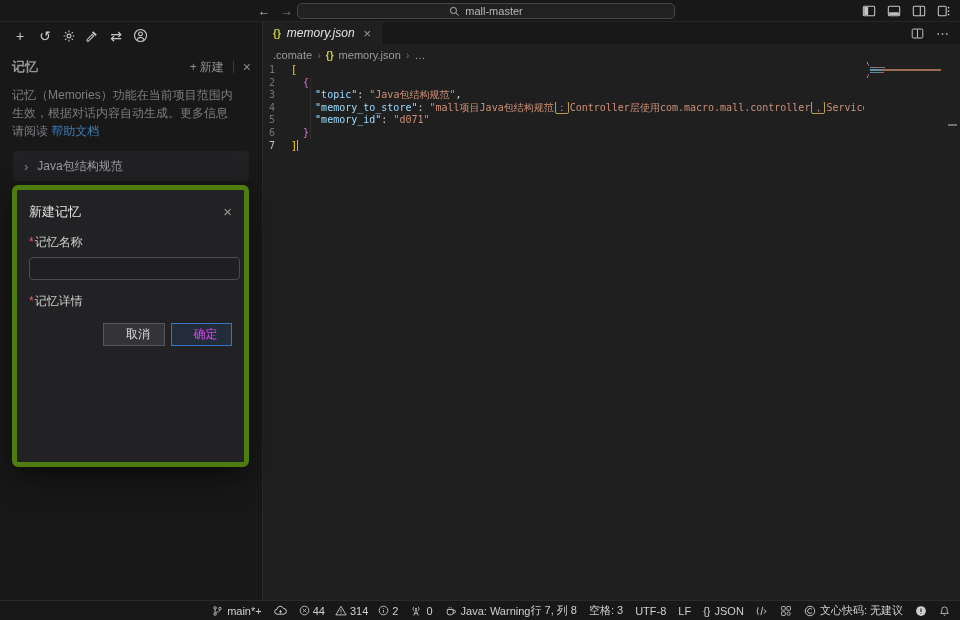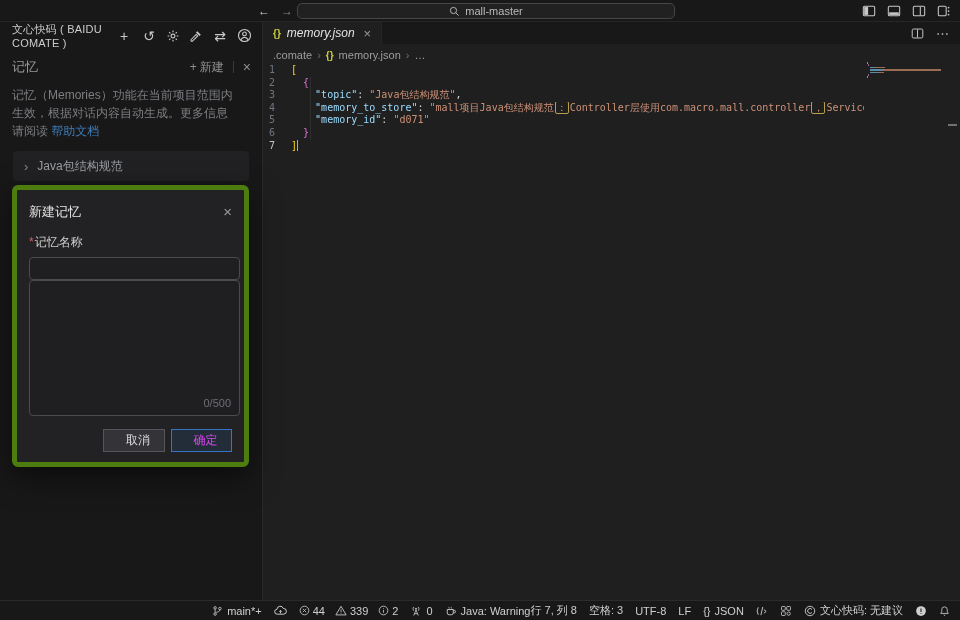--- a/index.html
+++ b/index.html
@@ -21,21 +21,21 @@
   .layout-icons svg { display:block; }
 
   
   .sidebar { position:absolute; left:0; top:22px; width:261px; height:578px;
     background:#181818; }
   .sb-head { height:27px; display:flex; align-items:center; padding:0 9px 0 12px; }
   .sb-title { font-size:11px; color:#cccccc; flex:1; letter-spacing:.2px; }
   .sb-icons { display:flex; align-items:center; gap:9px; color:#c8c8c8; }
   .sb-icons .uicon { font-size:14px; line-height:16px; width:16px; text-align:center; cursor:pointer; }
   .view-head { display:flex; align-items:center; padding:0 10px 0 12px; height:24px; margin-top:6px; }
-  .view-title { font-weight:normal; font-size:13px; color:#989898; flex:1; }
+  .view-title { font-weight:bold; font-size:13px; color:#989898; flex:1; }
   .new-btn { color:#8e8e8e; font-size:12px; display:flex; gap:3px; align-items:center; cursor:pointer; }
   .vh-sep { width:1px; height:12px; background:#3a3a3a; margin:0 9px; }
   .vh-close { color:#8e8e8e; font-size:14px; cursor:pointer; }
   .view-desc { padding:7px 23px 0 12px; font-size:12px; line-height:18px; color:#7c7e82; }
   .desc-link { color:#3f7cb8; cursor:pointer; }
   .tree-card { margin:11px 12px 0 13px; background:#212123; border-radius:4px; height:30px;
     display:flex; align-items:center; padding:0 11px; gap:9px; color:#9a9da1;
     font-size:12px; cursor:pointer; }
   .chev { color:#85878a; font-size:13px; }
 
@@ -141,21 +141,20 @@
         <rect x="1.5" y="2.5" width="9" height="11" rx="1.5" fill="none" stroke="#c6c6c6" stroke-width="1.2"></rect>
         <circle cx="13.2" cy="4" r="1" fill="#c6c6c6"></circle>
         <circle cx="13.2" cy="8" r="1" fill="#c6c6c6"></circle>
         <circle cx="13.2" cy="12" r="1" fill="#c6c6c6"></circle>
       </svg>
   </div>
 </div>
 
 <div class="sidebar">
   <div class="sb-head">
-    <span class="sb-title">文心快码 ( BAIDU COMATE )</span>
     <div class="sb-icons">
       <span class="uicon">+</span>
       <span class="uicon">↺</span>
       <svg class="icn" width="14" height="14" viewBox="0 0 16 16">
           <circle cx="8" cy="8" r="2.2" fill="none" stroke="#c8c8c8" stroke-width="1.3"></circle>
           <path d="M8 1.8v2M8 12.2v2M1.8 8h2M12.2 8h2M3.6 3.6l1.4 1.4M11 11l1.4 1.4M12.4 3.6L11 5M5 11l-1.4 1.4" stroke="#c8c8c8" stroke-width="1.3"></path>
         </svg>
       <svg class="icn" width="14" height="14" viewBox="0 0 16 16">
           <path d="M9.5 2.5l4 4-1.6 1.6-4-4z" fill="#c8c8c8"></path>
           <path d="M8.3 6.2L2.5 12a1.2 1.2 0 0 0 1.7 1.7l5.8-5.8z" fill="none" stroke="#c8c8c8" stroke-width="1.2"></path>
@@ -191,23 +190,22 @@
 
 <div class="dialog">
   <div class="dlg-head">
     <span class="dlg-title">新建记忆</span>
     <span class="dlg-close">×</span>
   </div>
   <div class="dlg-label">
     <span class="req">*</span><span>记忆名称</span>
   </div>
   <input class="dlg-input" type="text" value="" style="">
-  <div class="dlg-ta-wrap">
-    <textarea class="dlg-textarea" style=""></textarea>
-    <span class="counter">0/500</span>
+  <div class="dlg-label">
+    <span class="req">*</span><span>记忆详情</span>
   </div>
   <div class="dlg-actions">
     <div class="btn btn-cancel">取消</div>
     <div class="btn btn-ok">确定</div>
   </div>
 </div>
 
 <div class="editor">
   <div class="tabbar">
     <div class="tab">
@@ -311,21 +309,21 @@
       <svg class="icn" width="11" height="11" viewBox="0 0 16 16">
           <circle cx="8" cy="8" r="6.3" fill="none" stroke="#cfcfcf" stroke-width="1.2"></circle>
           <path d="M5.6 5.6l4.8 4.8M10.4 5.6l-4.8 4.8" stroke="#cfcfcf" stroke-width="1.1"></path>
         </svg>
       <span>44</span>
       <span class="sep"></span>
       <svg class="icn" width="12" height="11" viewBox="0 0 16 15">
           <path d="M8 1.8L15 13.5H1z" fill="none" stroke="#cfcfcf" stroke-width="1.2"></path>
           <path d="M8 6v4M8 11.3v.8" stroke="#cfcfcf" stroke-width="1.1"></path>
         </svg>
-      <span>339</span>
+      <span>314</span>
       <span class="sep"></span>
       <svg class="icn" width="11" height="11" viewBox="0 0 16 16">
           <circle cx="8" cy="8" r="6.3" fill="none" stroke="#cfcfcf" stroke-width="1.2"></circle>
           <path d="M8 7.2v4M8 4.6v1" stroke="#cfcfcf" stroke-width="1.2"></path>
         </svg>
       <span>2</span>
     </div>
     <div class="sb-item">
       <svg class="icn" width="12" height="12" viewBox="0 0 16 16">
           <path d="M8 6.5L5 14M8 6.5L11 14M6 11.5h4" fill="none" stroke="#cfcfcf" stroke-width="1.1"></path>

